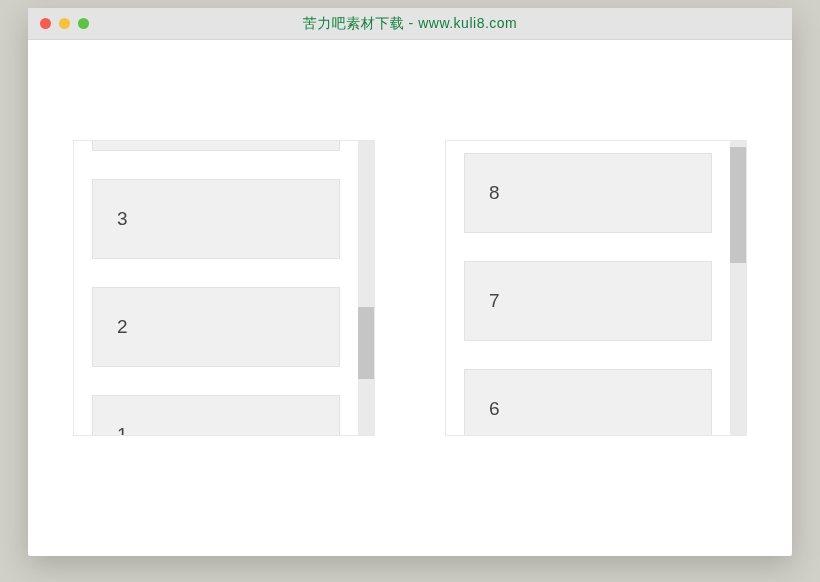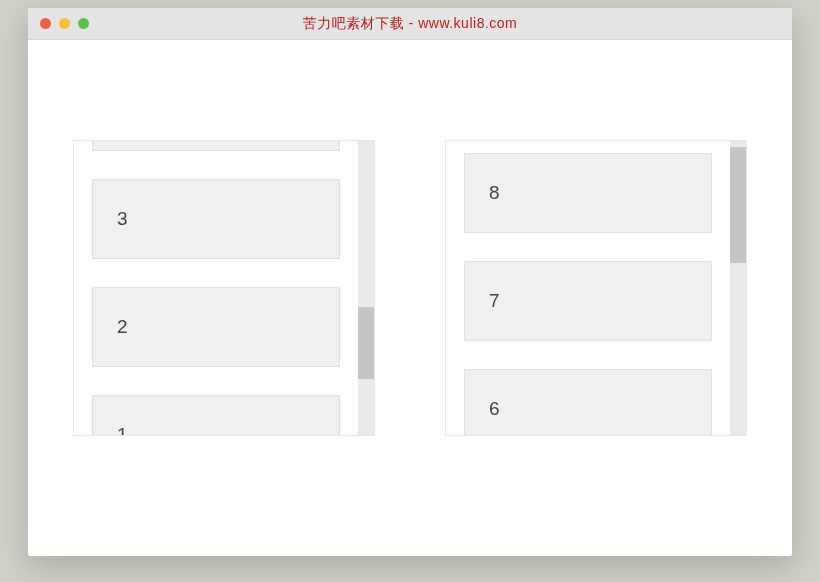--- a/index.html
+++ b/index.html
@@ -41,21 +41,21 @@
       height: 11px;
       border-radius: 50%;
     }
     .dot.red { background: #f45e52; }
     .dot.yellow { background: #f8c13a; }
     .dot.green { background: #5ec146; }
     .title {
       flex: 1;
       text-align: center;
       font-size: 14px;
-      color: #b91c1c;
+      color: #15803d;
       letter-spacing: 0.5px;
     }
     .content {
       padding: 28px 20px;
       height: calc(100% - 32px);
       display: flex;
       gap: 70px;
       justify-content: center;
       align-items: flex-start;
       padding-top: 100px;

